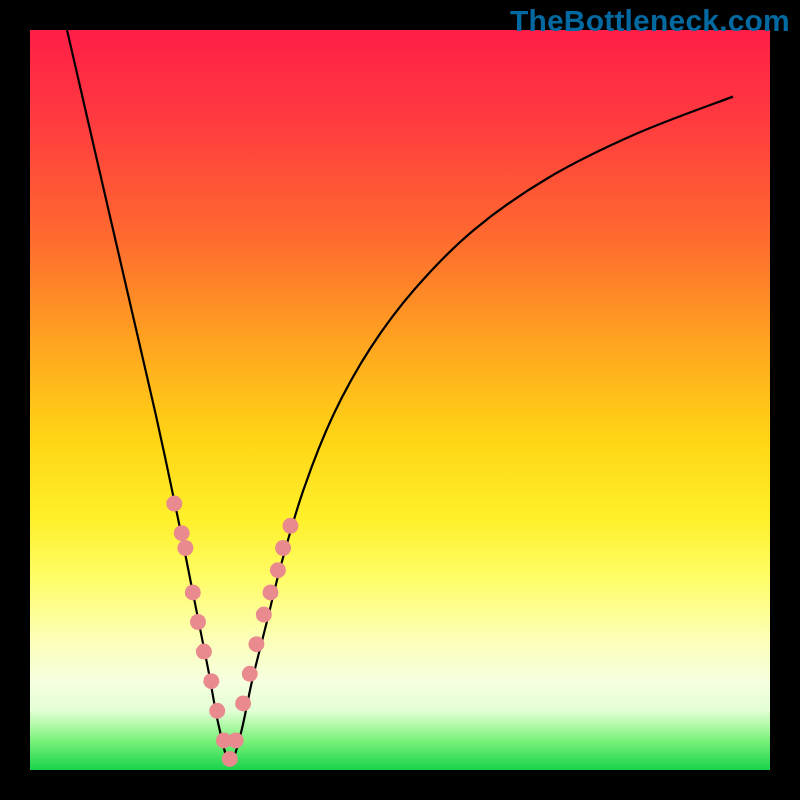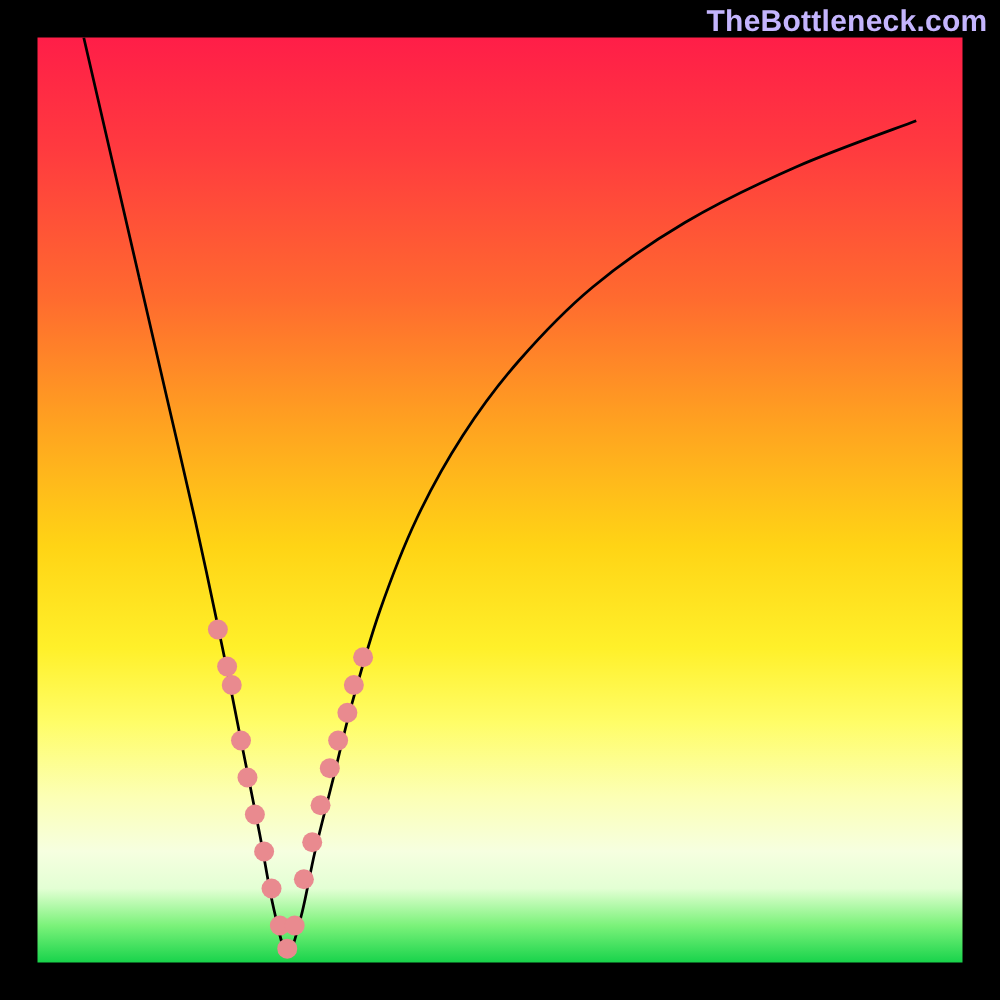--- a/index.html
+++ b/index.html
@@ -37,23 +37,23 @@
       #f6ffe0 88%,
       #e3ffd4 92%,
       #7bf27a 96%,
       #18d34b 100%);
   }
   .watermark {
     position: absolute;
     top: 4px;
     right: 10px;
     font-family: Arial, Helvetica, sans-serif;
-    font-size: 24px;
+    font-size: 30px;
     font-weight: 600;
-    color: #c4b5fd;
+    color: #0369a1;
     letter-spacing: 0.2px;
   }
   svg {
     position: absolute;
     left: 0;
     top: 0;
   }
   .curve {
     fill: none;
     stroke: #000;

